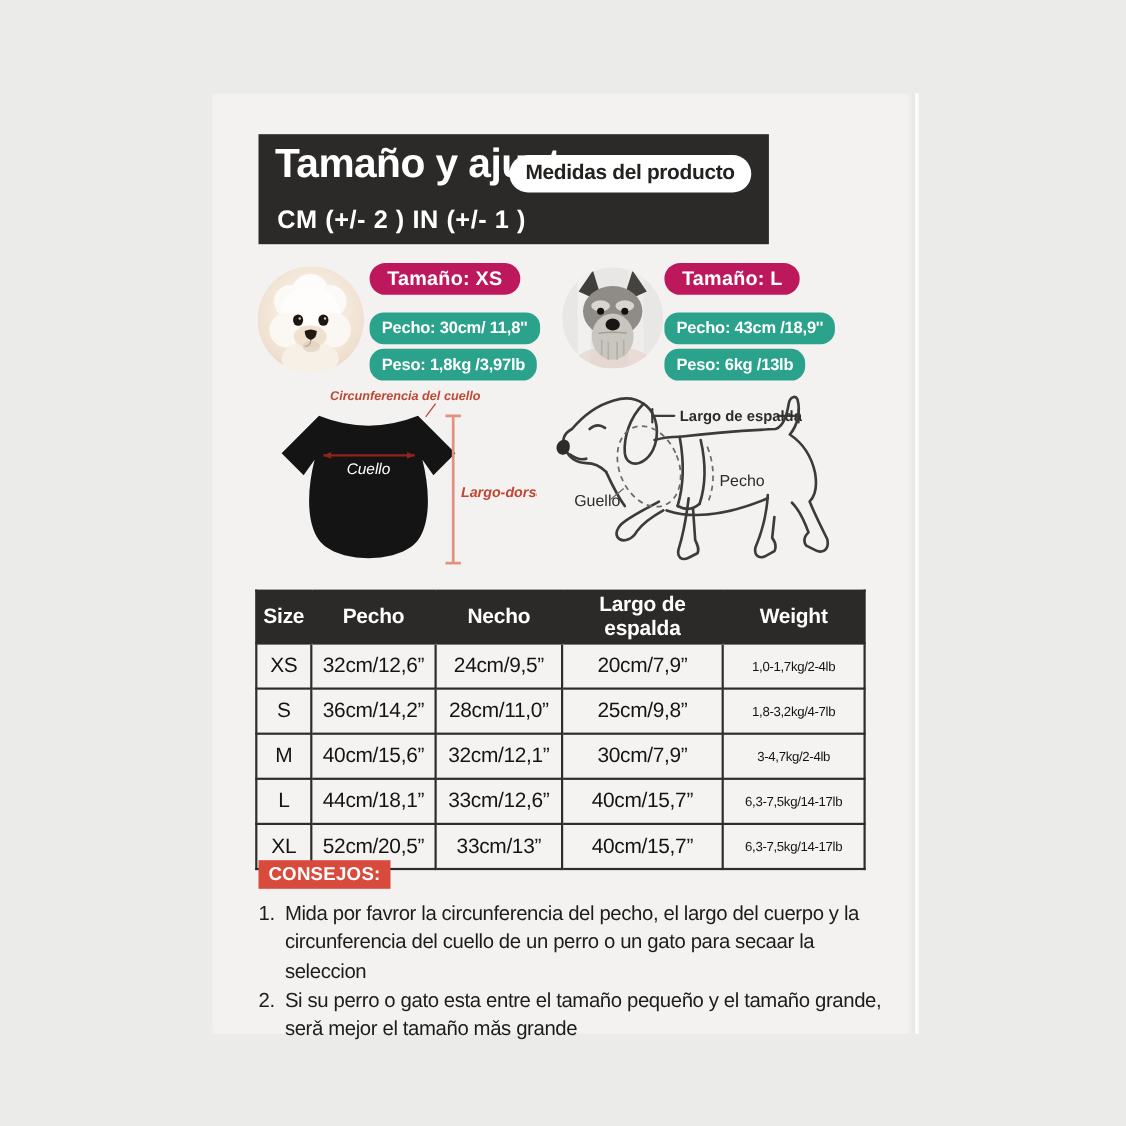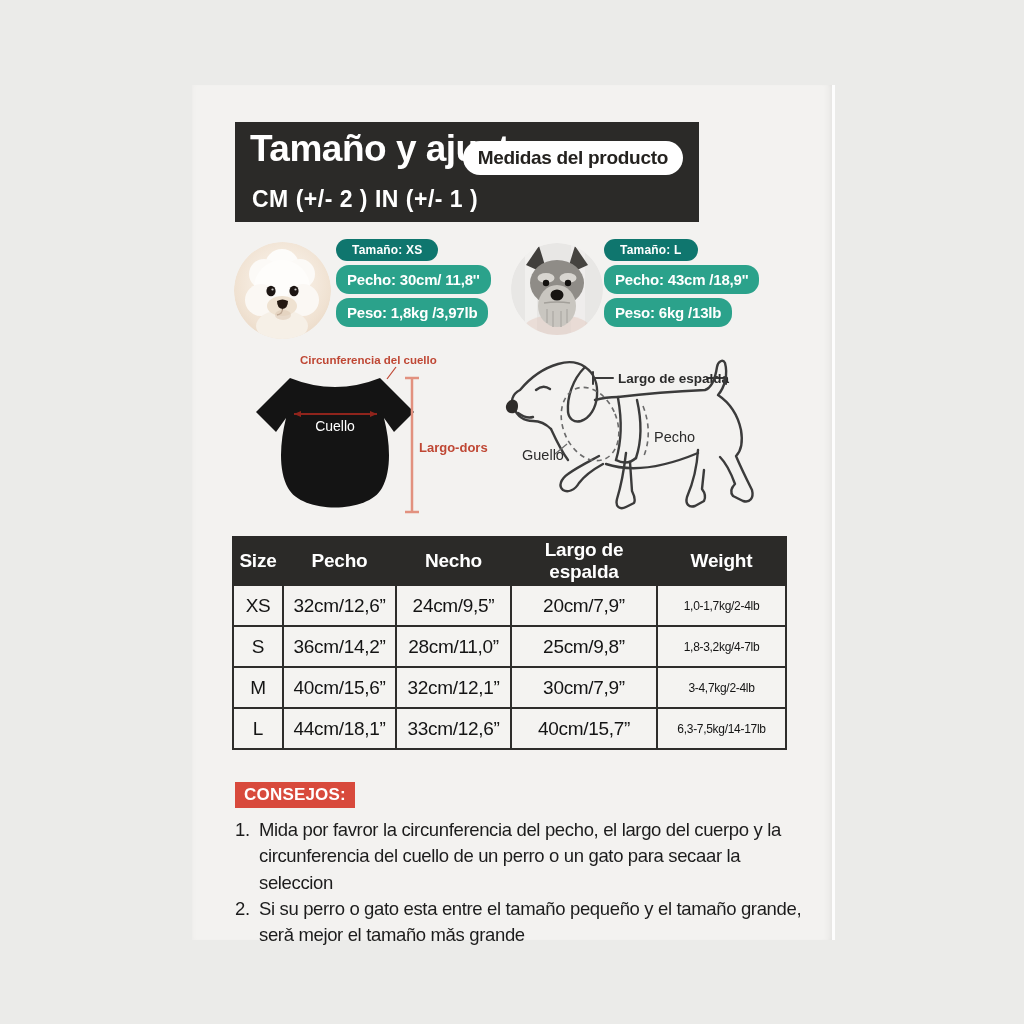--- a/index.html
+++ b/index.html
@@ -31,22 +31,22 @@
   }
   .hdr-units{
     position:absolute;left:17px;top:64px;
     font-size:23px;font-weight:bold;letter-spacing:.5px;
   }
   
   .photo{position:absolute;border-radius:50%;overflow:hidden;}
   .photo svg{display:block;}
   .pills{position:absolute;display:flex;flex-direction:column;align-items:flex-start;}
   .pill-red{
-    background:#0f766e;color:#fff;border-radius:16px;
-    font-size:12px;font-weight:bold;padding:4px 16px;margin-bottom:4px;
+    background:#be185d;color:#fff;border-radius:16px;
+    font-size:18px;font-weight:bold;padding:4px 16px;margin-bottom:16px;
     letter-spacing:.2px;
   }
   .pill-green{
     background:#2ba28b;color:#fff;border-radius:13px;
     font-size:15px;font-weight:bold;padding:6px 11px;margin-bottom:4px;
     letter-spacing:-.2px;white-space:nowrap;
   }
   
   .diagram{position:absolute;}
   .diagram svg{display:block;}
@@ -140,21 +140,21 @@
     <path d="M33,60 Q46,58 59,60" stroke="#a3a09a" stroke-width="1.4" fill="none"></path>
     <path d="M36,66 L36,80 M42,68 L42,84 M50,68 L50,84 M56,66 L56,80" stroke="#b3b0aa" stroke-width="1.6" fill="none"></path>
   </svg>
 </div>
 <div class="pills" style="left:604px;top:239px;justify-content:flex-end;">
   <div class="pill-red">Tamaño:  L</div>
   <div class="pill-green">Pecho: 43cm /18,9''</div>
   <div class="pill-green">Peso: 6kg /13lb</div>
 </div>
 
-<div class="diagram" style="left:248px;top:350px;">
+<div class="diagram" style="left:248px;top:350px;font-style:italic;">
   <svg width="240" height="172" viewBox="0 0 240 172">
     <text x="52" y="14" font-size="11.5" font-weight="bold" fill="#bf4734">Circunferencia del cuello</text>
     <line x1="148" y1="17" x2="139" y2="29" stroke="#bf4734" stroke-width="1.2"></line>
     <path d="M42,28 L8,62 L28,82 L38,68 C32,92 30,120 40,138 C54,164 120,164 134,138 C144,120 142,92 136,68 L146,82 L166,62 L132,28 Q87,46 42,28 Z" fill="#141414"></path>
     <line x1="46" y1="64" x2="129" y2="64" stroke="#8f241c" stroke-width="2"></line>
     <polygon points="46,64 53,61 53,67" fill="#8f241c"></polygon>
     <polygon points="129,64 122,61 122,67" fill="#8f241c"></polygon>
     <text x="87" y="81" font-size="14" fill="#ffffff" text-anchor="middle">Cuello</text>
     <line x1="164" y1="28" x2="164" y2="162" stroke="#e2917f" stroke-width="2.5"></line>
     <line x1="157" y1="28" x2="171" y2="28" stroke="#e2917f" stroke-width="2.5"></line>
@@ -239,20 +239,27 @@
       <td>30cm/7,9”</td>
       <td class="c-weight">3-4,7kg/2-4lb</td>
     </tr>
     <tr>
       <td class="c-size">L</td>
       <td>44cm/18,1”</td>
       <td>33cm/12,6”</td>
       <td>40cm/15,7”</td>
       <td class="c-weight">6,3-7,5kg/14-17lb</td>
     </tr>
+    <tr>
+      <td class="c-size">XL</td>
+      <td>52cm/20,5”</td>
+      <td>33cm/13”</td>
+      <td>40cm/15,7”</td>
+      <td class="c-weight">6,3-7,5kg/14-17lb</td>
+    </tr>
   </tbody>
 </table>
 
 <div class="tips">
   <div class="tips-badge">CONSEJOS:</div>
   <div class="tip-item">
     <span class="tip-num">1.</span>
     <span class="tip-text">Mida por favror la circunferencia del pecho, el largo del cuerpo y la circunferencia del cuello de un perro o un gato para secaar la seleccion</span>
   </div>
   <div class="tip-item">

